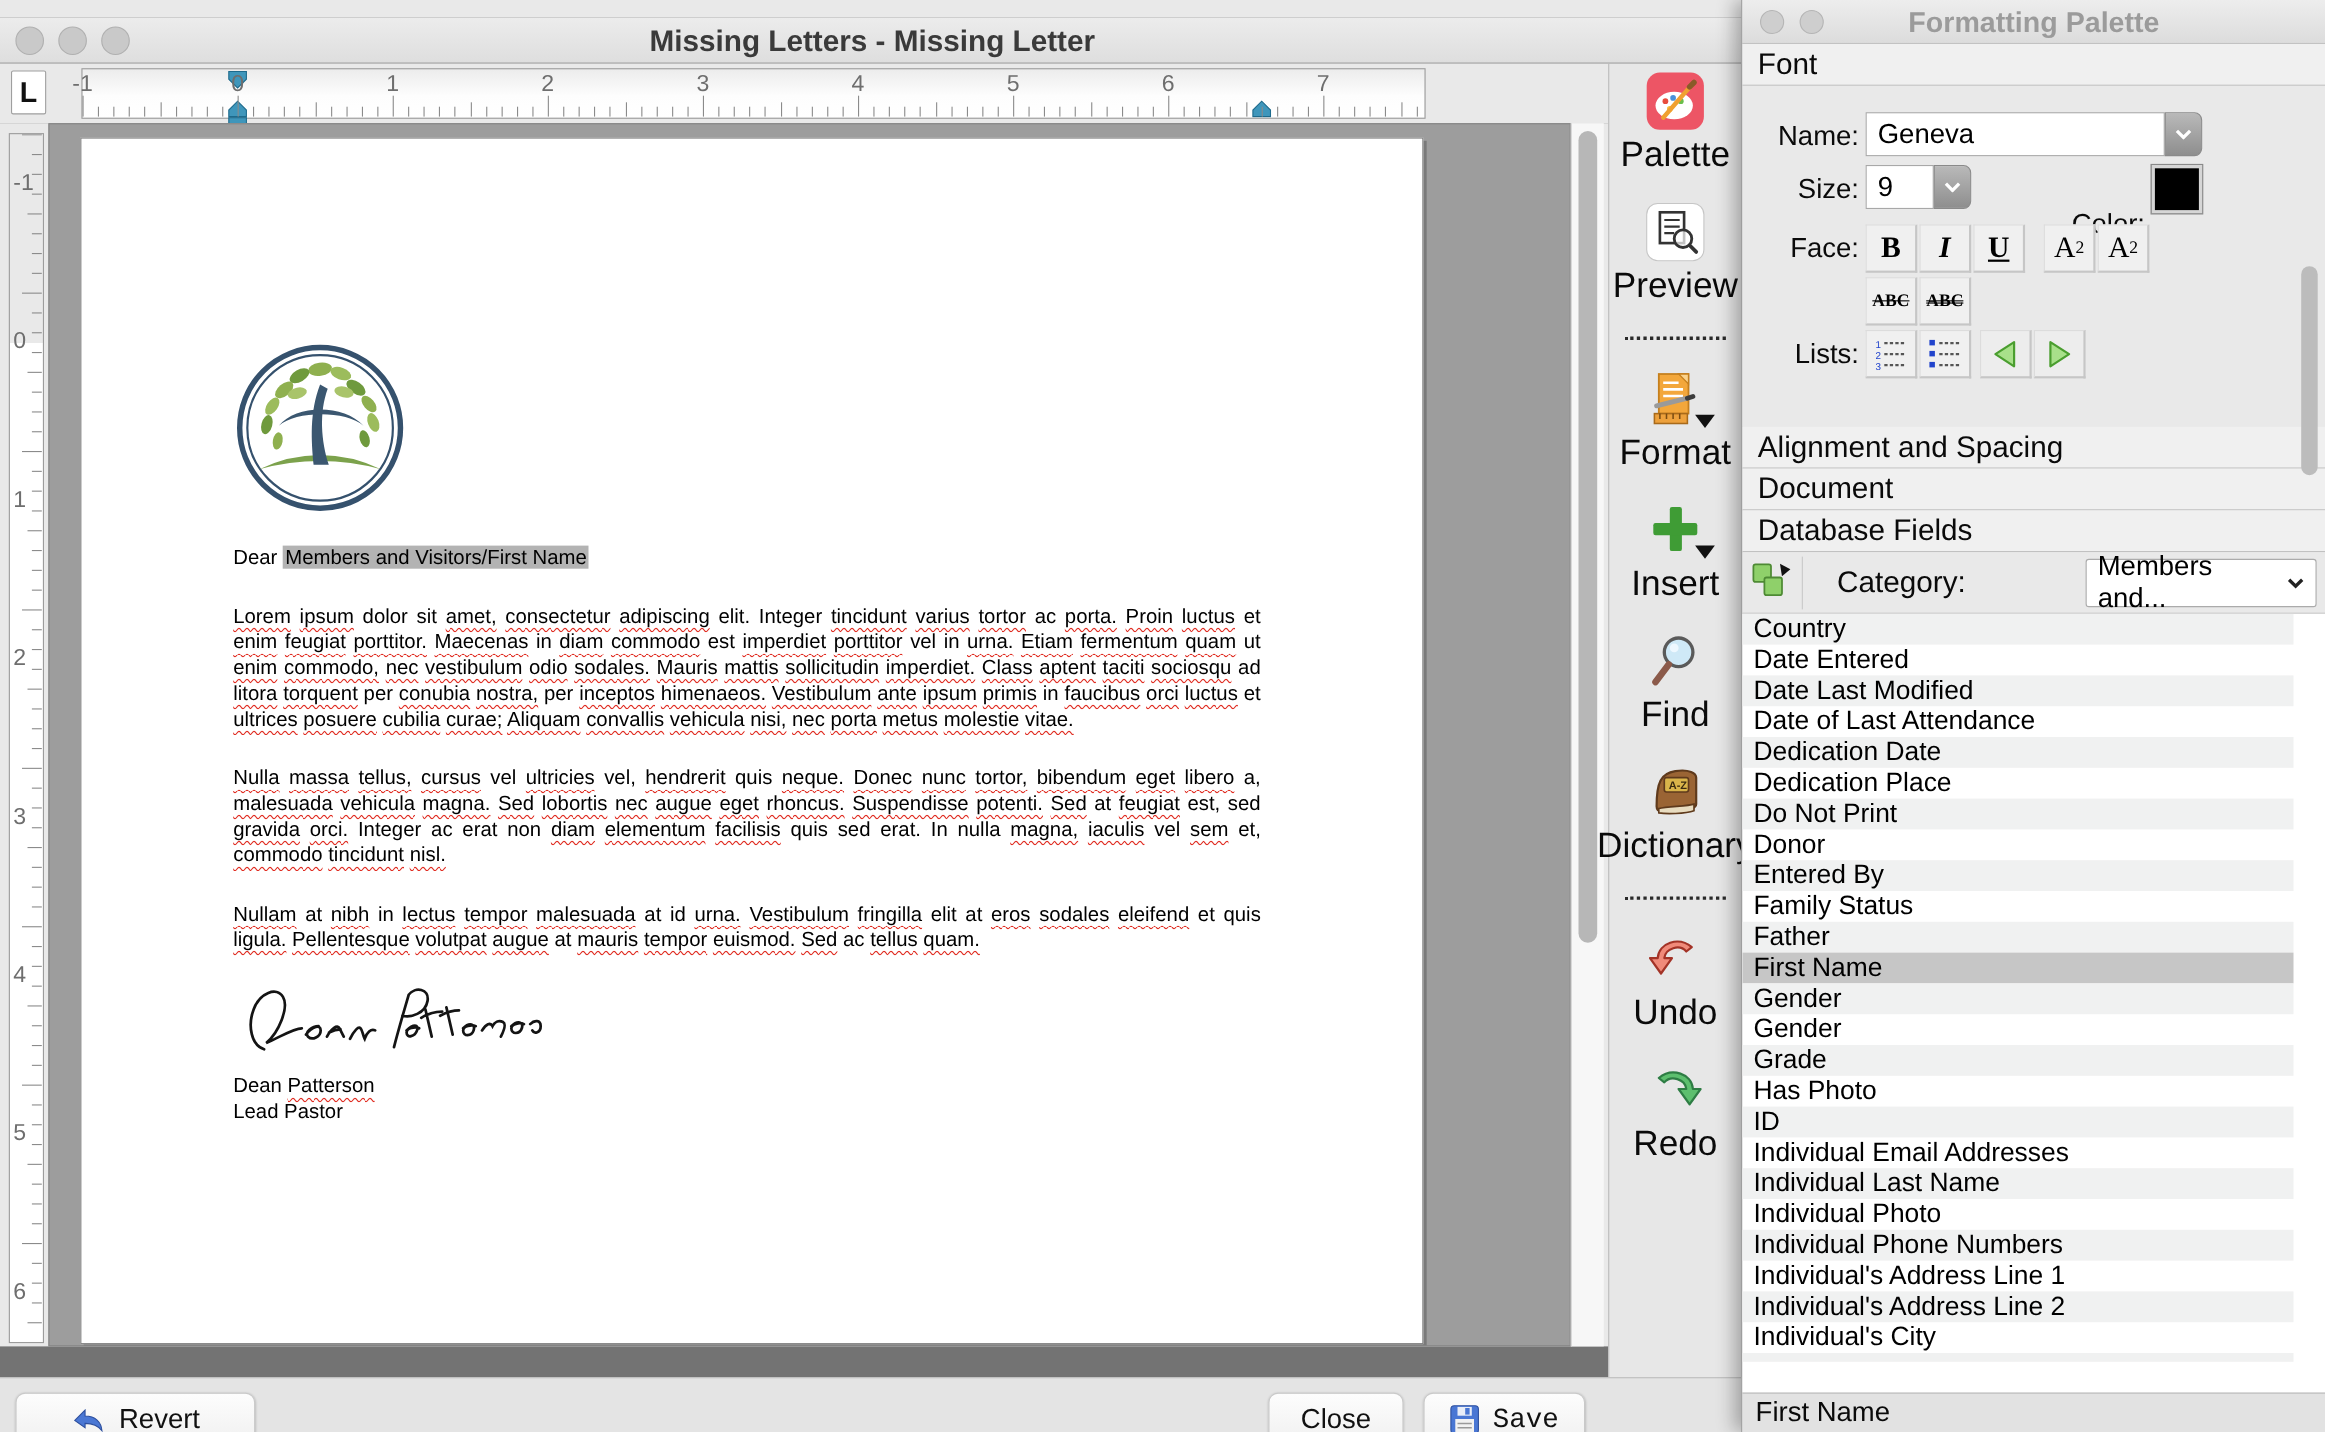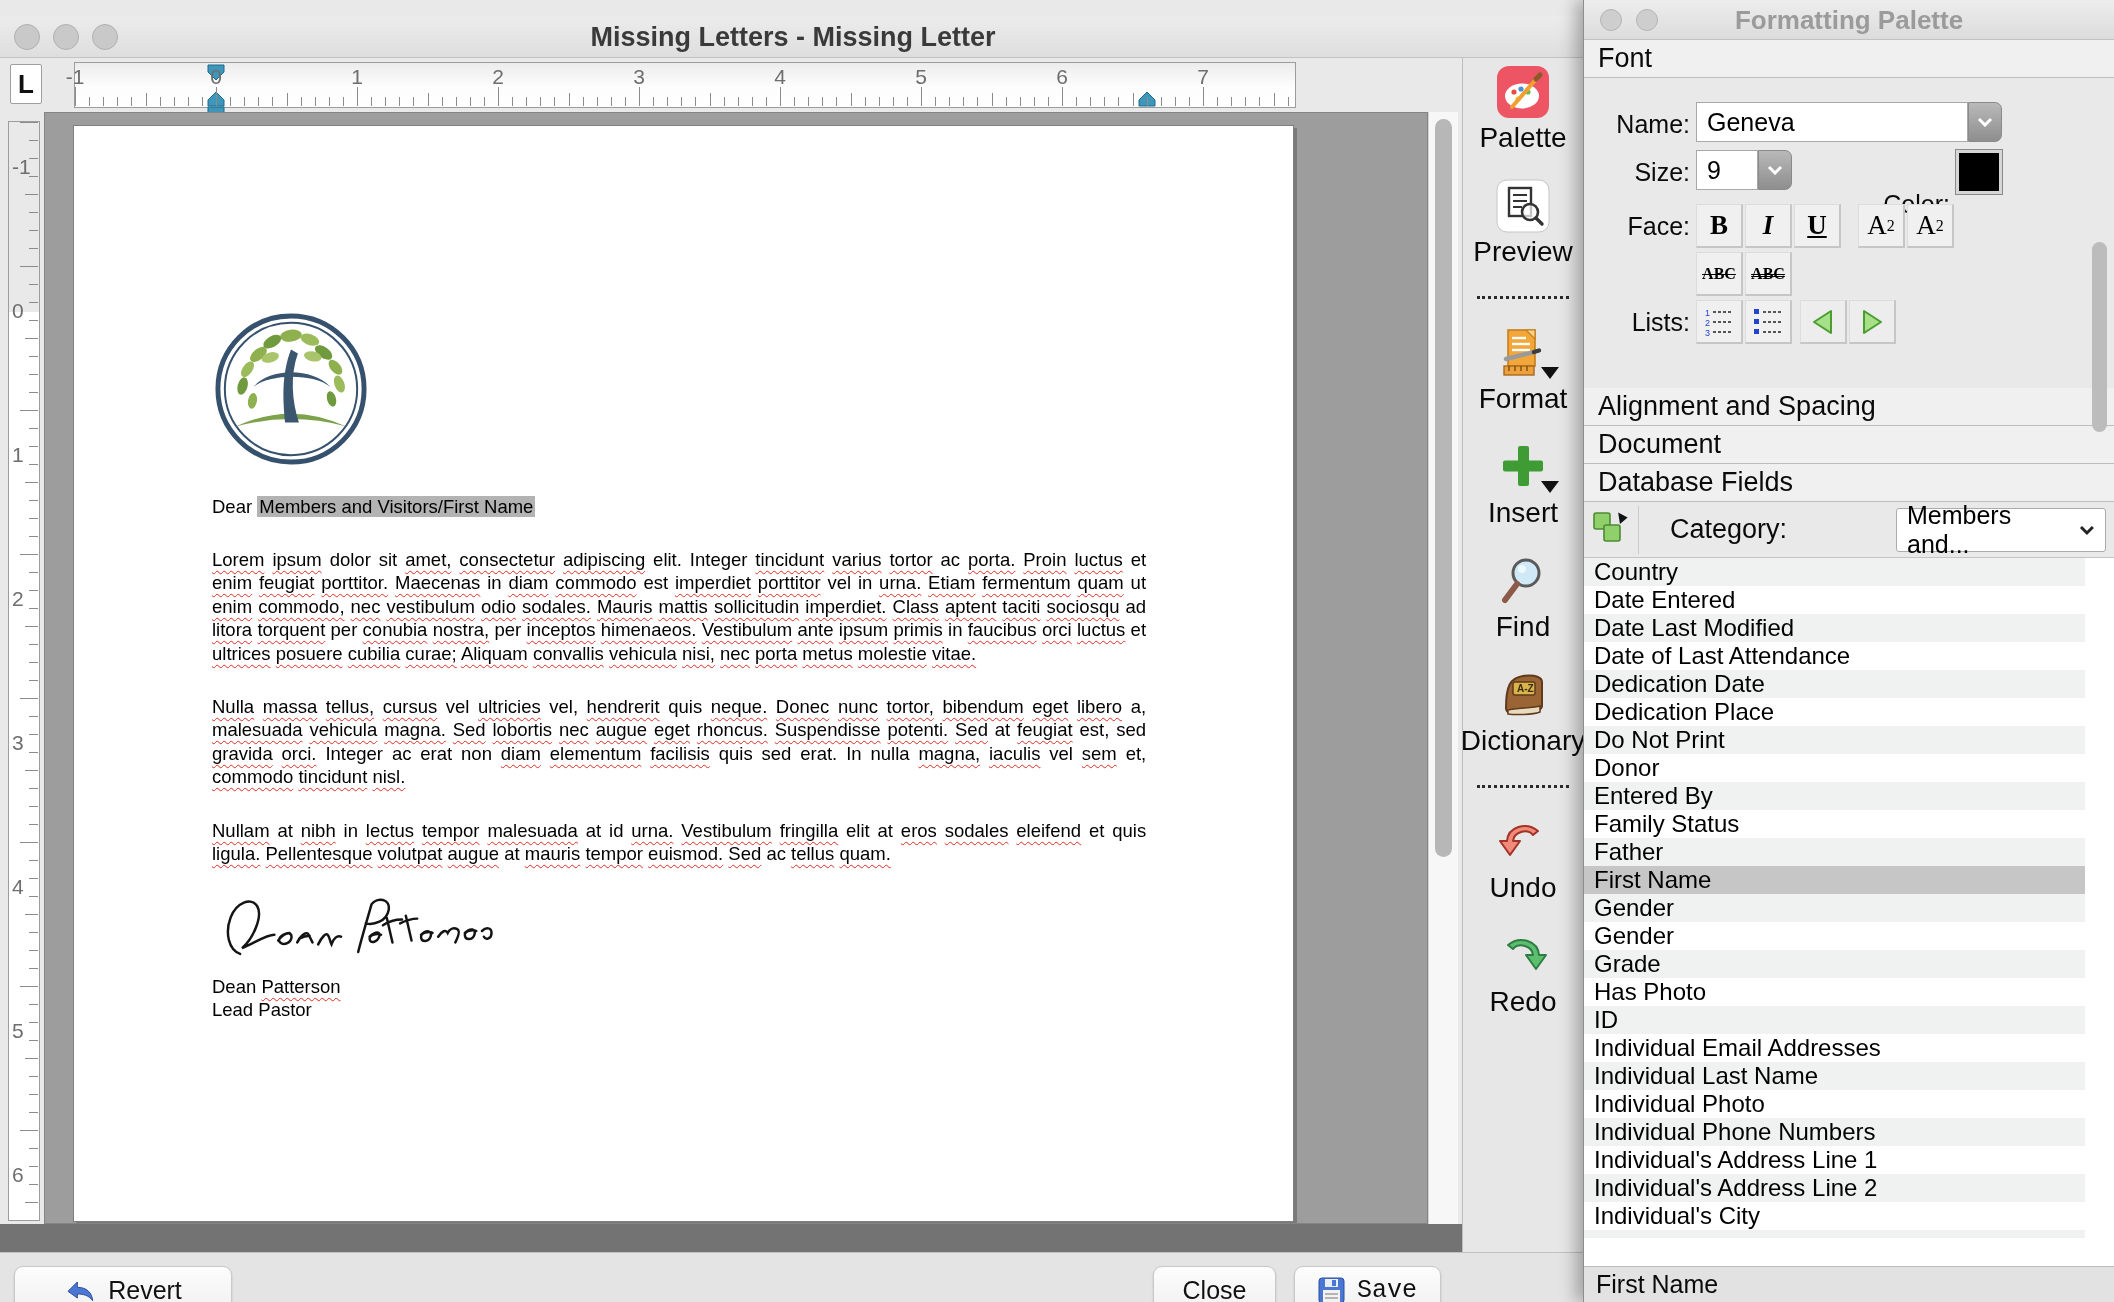--- a/index.html
+++ b/index.html
@@ -55,21 +55,21 @@
   .v-scroll { position:absolute; left:1428px; top:0; width:30px; height:1112px;
     background:#f7f7f7; border-left:1px solid #d4d4d4; }
   .v-thumb { position:absolute; left:6px; top:7px; width:17px; height:738px; background:#b7b7b7; border-radius:9px; }
 
   
   .toolbar { position:absolute; left:1462px; top:42px; width:121px; height:1194px;
     background:#e7e7e7; border-left:1px solid #bdbdbd; display:flex; flex-direction:column;
     align-items:center; padding-top:6px; }
   .tb-item { display:flex; flex-direction:column; align-items:center; margin-bottom:24px; cursor:default; }
   .tb-icon { width:56px; height:56px; display:flex; align-items:center; justify-content:center; position:relative; }
-  .tb-label { font-size:28px; color:#0a0a0a; margin-top:2px; white-space:nowrap; }
+  .tb-label { font-size:32px; color:#0a0a0a; margin-top:2px; white-space:nowrap; }
   .tb-sep { width:92px; border-top:3px dotted #2a2a2a; margin:4px 0 26px; }
   .dd-tri { position:absolute; right:-8px; bottom:2px; width:0; height:0;
     border-left:9px solid transparent; border-right:9px solid transparent; border-top:12px solid #111; }
 
   
   .bottom-bar { position:absolute; left:0; top:1236px; width:1586px; height:66px;
     background:#e4e4e4; border-top:1px solid #c0c0c0; }
   .btn { position:absolute; top:13px; height:48px; background:linear-gradient(#fdfdfd,#f0f0f0);
     border:1px solid #c9c9c9; border-radius:9px; box-shadow:0 1px 2px rgba(0,0,0,.18);
     font-size:25px; color:#111; display:flex; align-items:center; justify-content:center; gap:12px; }

